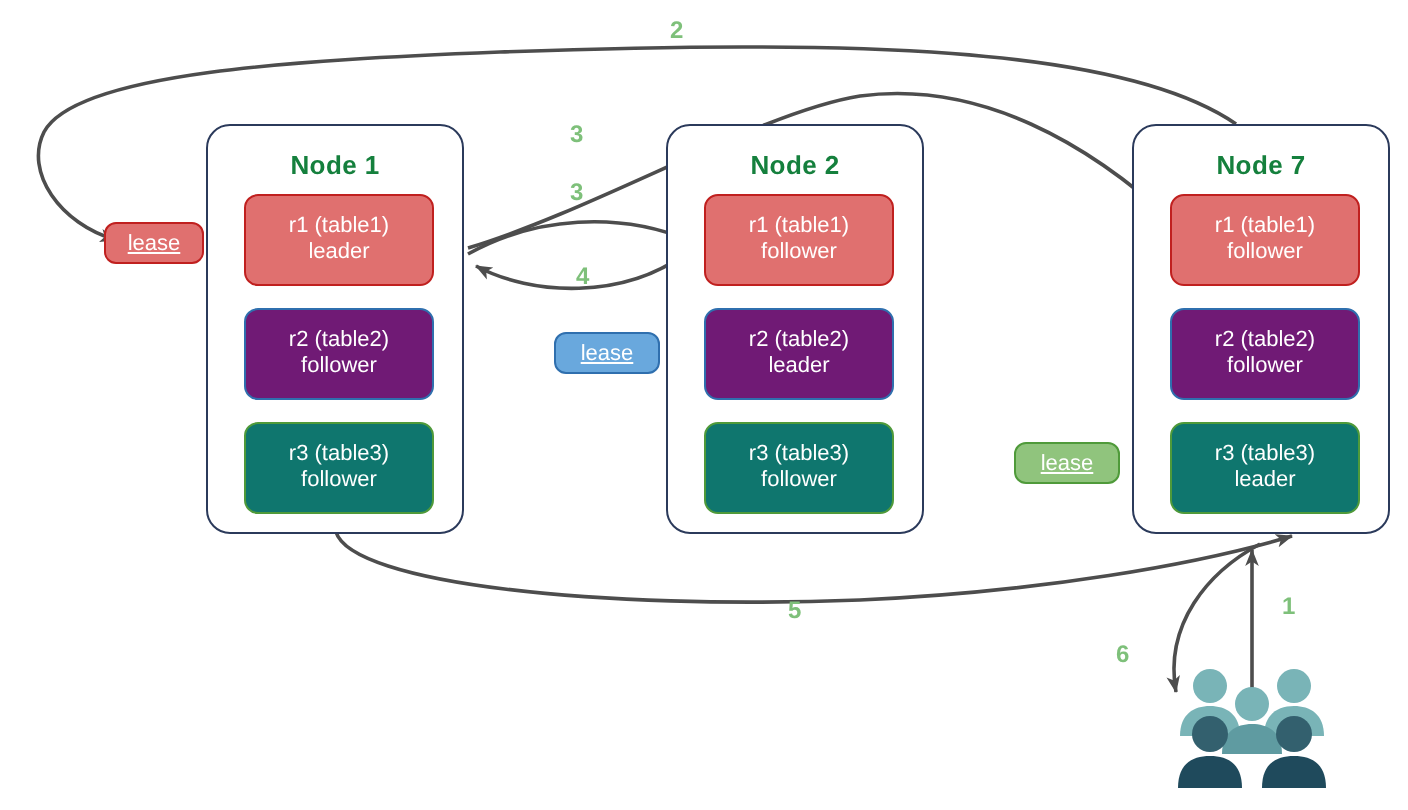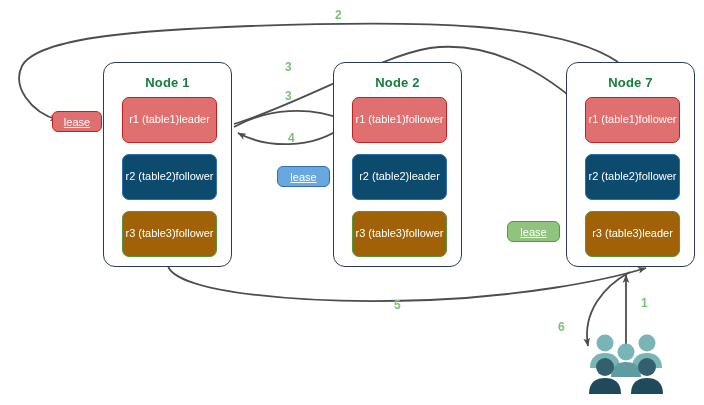--- a/index.html
+++ b/index.html
@@ -36,33 +36,33 @@
     font-size: 13px;
     font-weight: bold;
     color: #15803d;
     letter-spacing: 0.2px;
   }
   .replica {
     position: absolute;
     box-sizing: border-box;
     border-radius: 7px;
     display: flex;
-    flex-direction: row;
+    flex-direction: column;
     align-items: center;
     justify-content: center;
     font-size: 11px;
     line-height: 13.5px;
     color: #ffffff;
     text-align: center;
     z-index: 4;
   }
   .replica .l1, .replica .l2 { display: block; }
   .rep-red   { background: #e0706f; border: 1.4px solid #c0201f; }
-  .rep-blue  { background: #0c4a6e; border: 1.4px solid #2f6fae; }
-  .rep-green { background: #a16207; border: 1.4px solid #4f9a3a; }
+  .rep-blue  { background: #701a75; border: 1.4px solid #2f6fae; }
+  .rep-green { background: #0f766e; border: 1.4px solid #4f9a3a; }
 
   .lease {
     position: absolute;
     box-sizing: border-box;
     border-radius: 6px;
     display: flex;
     align-items: center;
     justify-content: center;
     font-size: 11px;
     color: #ffffff;

